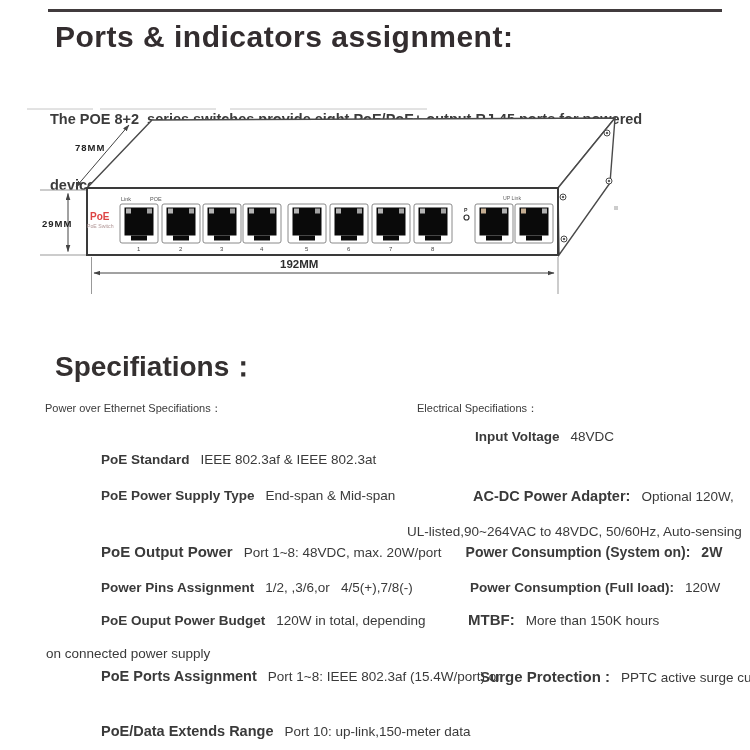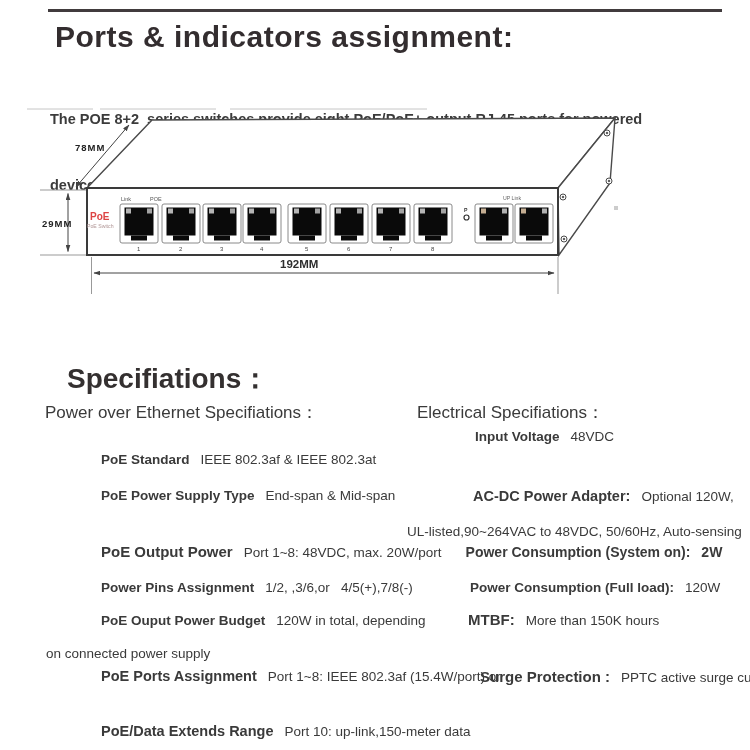--- a/index.html
+++ b/index.html
@@ -4,23 +4,23 @@
 <style>
   html,body{margin:0;padding:0;background:#fff;}
   body{width:750px;height:750px;position:relative;overflow:hidden;
        font-family:"Liberation Sans", sans-serif;color:#383838;}
   .abs{position:absolute;}
   .topline{position:absolute;left:48px;top:9px;width:674px;height:3px;background:#413b3d;}
   h1.title{position:absolute;left:55px;top:20px;margin:0;font-size:30px;font-weight:bold;
            color:#332d2f;letter-spacing:.5px;white-space:pre;}
   .intro{position:absolute;left:50px;top:64px;font-size:14.5px;font-weight:bold;
          color:#3b3b3b;line-height:22px;white-space:pre;}
-  h2.specs{position:absolute;left:55px;top:348px;margin:12px;font-size:28px;font-weight:bold;
+  h2.specs{position:absolute;left:55px;top:348px;margin:0;font-size:28px;font-weight:bold;
            color:#343030;white-space:pre;}
-  .colhead{position:absolute;font-size:17px;color:#3a3a3a;white-space:pre;}
+  .colhead{position:absolute;font-size:11px;color:#3a3a3a;white-space:pre;}
   .row{position:absolute;font-size:13.5px;color:#3a3a3a;white-space:pre;}
   .lab{font-weight:bold;margin-right:11px;margin-left:40px;}
   .val{white-space:pre;}
   .vb{font-weight:bold;}
   .lg .lab{font-size:15px;}
   .md .lab{font-size:14.5px;}
   .md2{font-size:14px;}
   .cont{margin-top:3px;font-weight:normal;}
   .ind{margin-left:12px;}
   svg text{font-family:"Liberation Sans", sans-serif;}

